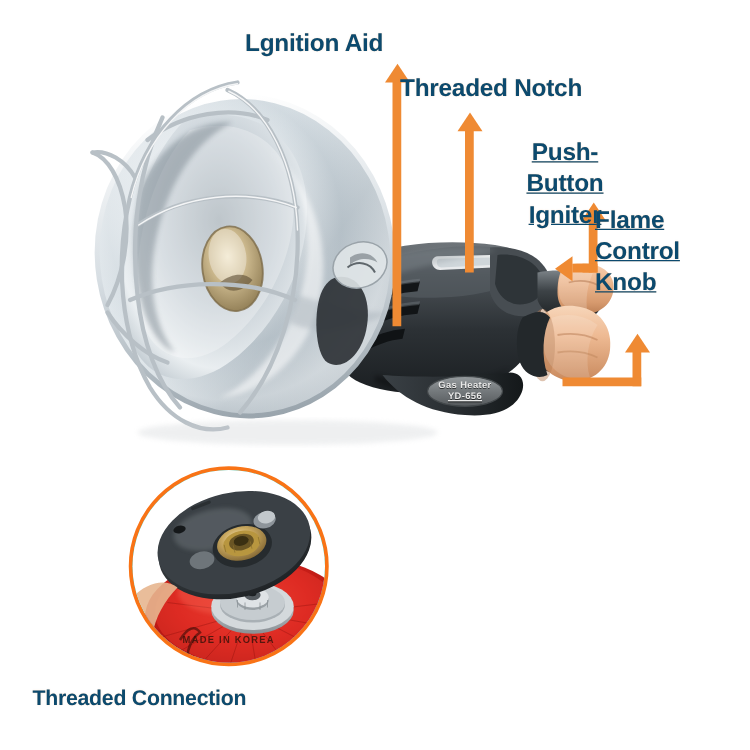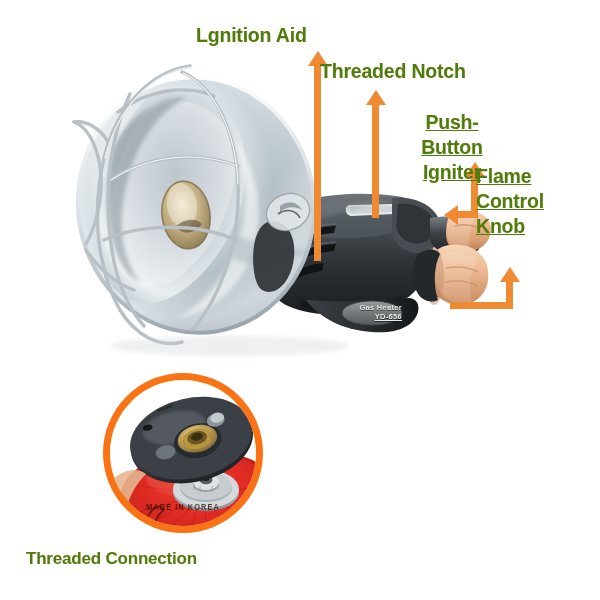--- a/index.html
+++ b/index.html
@@ -9,21 +9,21 @@
     background:#ffffff;
     font-family:"Liberation Sans", sans-serif;
     overflow:hidden;
     position:relative;
   }
   #stage{position:relative;width:600px;height:600px;background:#fff;overflow:hidden;}
 
   
   .label{
     position:absolute;
-    color:#4d7c0f;
+    color:#0c4a6e;
     font-weight:bold;
     font-size:19.5px;
     line-height:25px;
     letter-spacing:-0.2px;
     white-space:pre-line;
     text-shadow:0 0 1px rgba(239,138,51,.35);
   }
   .label.center{text-align:center;text-decoration:underline;}
 
   #lbl-ignition{left:196px;top:23px;}
@@ -48,39 +48,39 @@
     border-right:14px solid #ef8a33;
   }
 
   
   #product{position:absolute;left:0;top:0;width:600px;height:600px;}
 
   
   #inset{
     position:absolute;left:103px;top:373px;
     width:160px;height:160px;border-radius:50%;
-    border:7px solid #f97316;
+    border:3px solid #f97316;
     overflow:hidden;
-    background:#eab308;
+    background:#14b8a6;
     box-sizing:border-box;
   }
   #inset .inner{position:absolute;left:-8px;top:-6px;width:176px;height:176px;}
 
   .caption-made{
     position:absolute;left:0;right:0;bottom:14px;
     text-align:center;color:#2a1008;font-size:7.5px;
     font-weight:bold;letter-spacing:1px;
     font-family:"Liberation Sans", sans-serif;
     opacity:.75;
     transform:scaleY(1.1);
   }
   .body-badge-text{
     position:absolute;color:#e9e9e9;font-weight:bold;
     font-family:"Liberation Sans", sans-serif;
-    text-align:right;width:100%;
+    text-align:center;width:100%;
     text-shadow:0 1px 0 rgba(0,0,0,.6);
   }
 </style>
 </head>
 <body>
 
 <div id="stage">
 
   <svg id="product" viewBox="0 0 600 600" aria-hidden="true">
     <defs>

